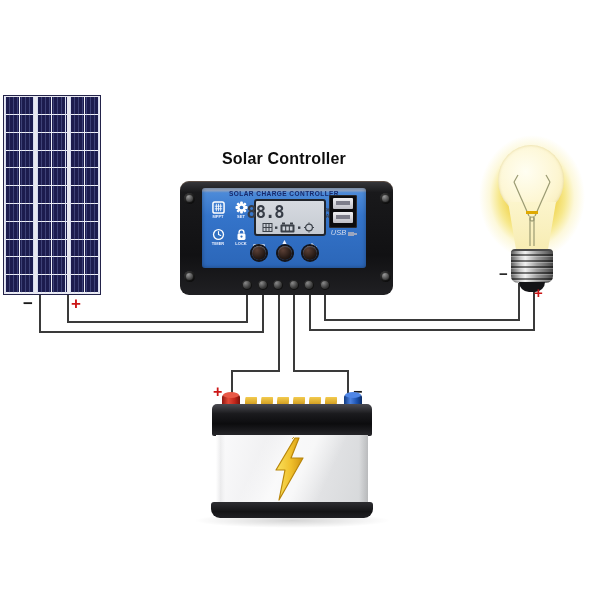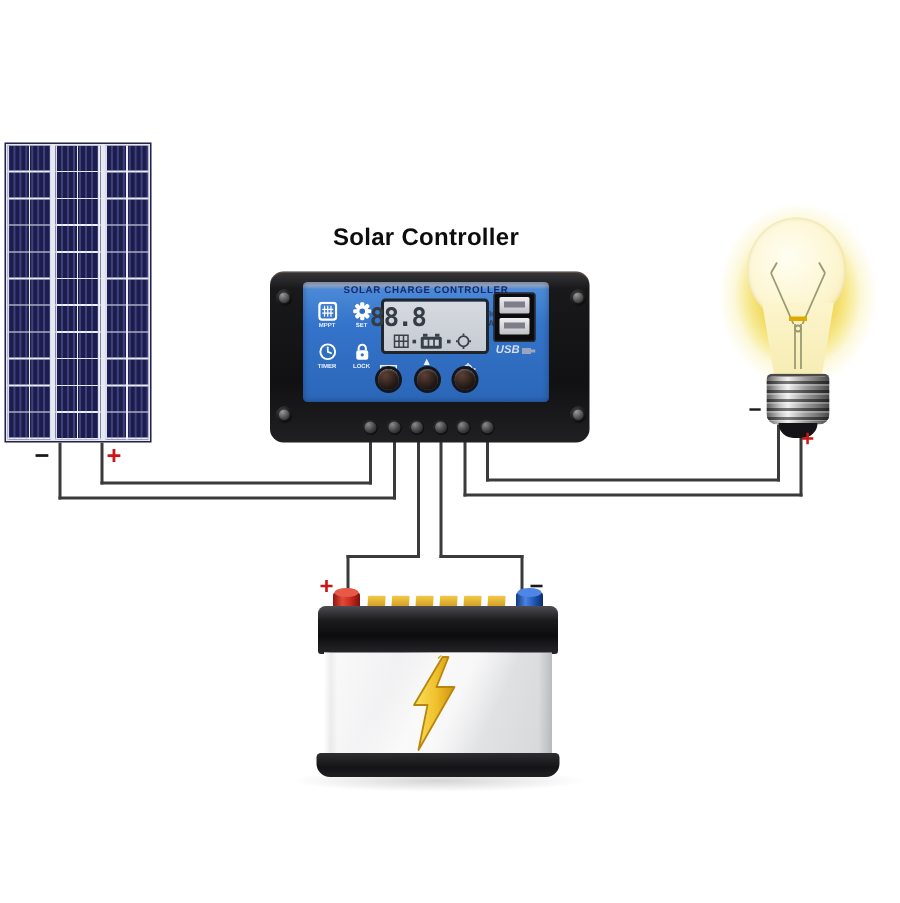--- a/index.html
+++ b/index.html
@@ -46,21 +46,21 @@
   .lcd-units{display:flex;flex-direction:column;margin-left:2px;margin-top:2px;}
   .lcd-units span{font-size:5.5px;line-height:6px;font-weight:bold;color:#363c46;}
   .lcd-icons{display:flex;justify-content:center;align-items:center;gap:2px;margin-top:0px;}
 
   .usb-block{position:absolute;left:329px;top:195px;width:28px;height:33px;background:#0c0c0e;
              border-radius:2px;box-shadow:inset 0 0 0 1px #2a2a2e;}
   .usb-port{width:20px;height:11px;margin:3px auto 0;position:relative;
             background:linear-gradient(180deg,#f0f0f2,#bfbfc6);border-radius:1px;}
   .usb-slot{position:absolute;left:3px;top:3px;width:14px;height:4px;background:#7e7e8a;}
   .usb-label{position:absolute;left:322px;top:228px;width:44px;display:flex;justify-content:center;
-             align-items:flex-end;gap:2px;font-size:7.5px;font-style:italic;font-weight:bold;color:#d6deee;}
+             align-items:flex-end;gap:2px;font-size:7.5px;font-style:italic;font-weight:normal;color:#d6deee;}
 
   .sym{position:absolute;top:238px;}
   .btn{position:absolute;top:246px;width:14px;height:14px;border-radius:50%;
        background:radial-gradient(circle at 35% 30%, #5c4036 0%, #2a1d18 55%, #0c0807 95%);
        box-shadow:0 0 0 2px #15151a, inset 0 1px 1px rgba(255,255,255,.18);}
   .term{position:absolute;top:280px;width:10px;height:10px;border-radius:50%;
         background:radial-gradient(circle at 35% 30%, #8a8a8a 0%, #3c3c3c 50%, #101010 90%);
         box-shadow:inset 0 0 0 1px rgba(0,0,0,.6);}
 
   

